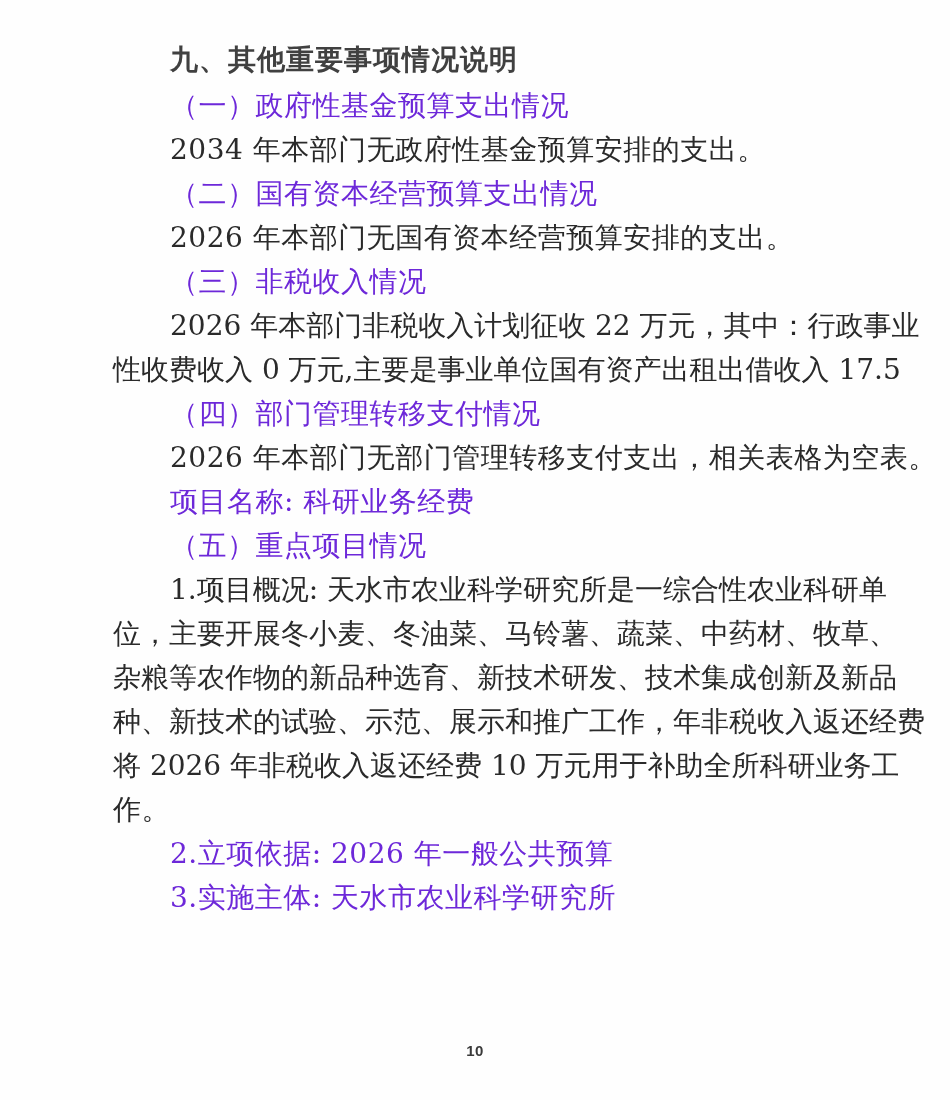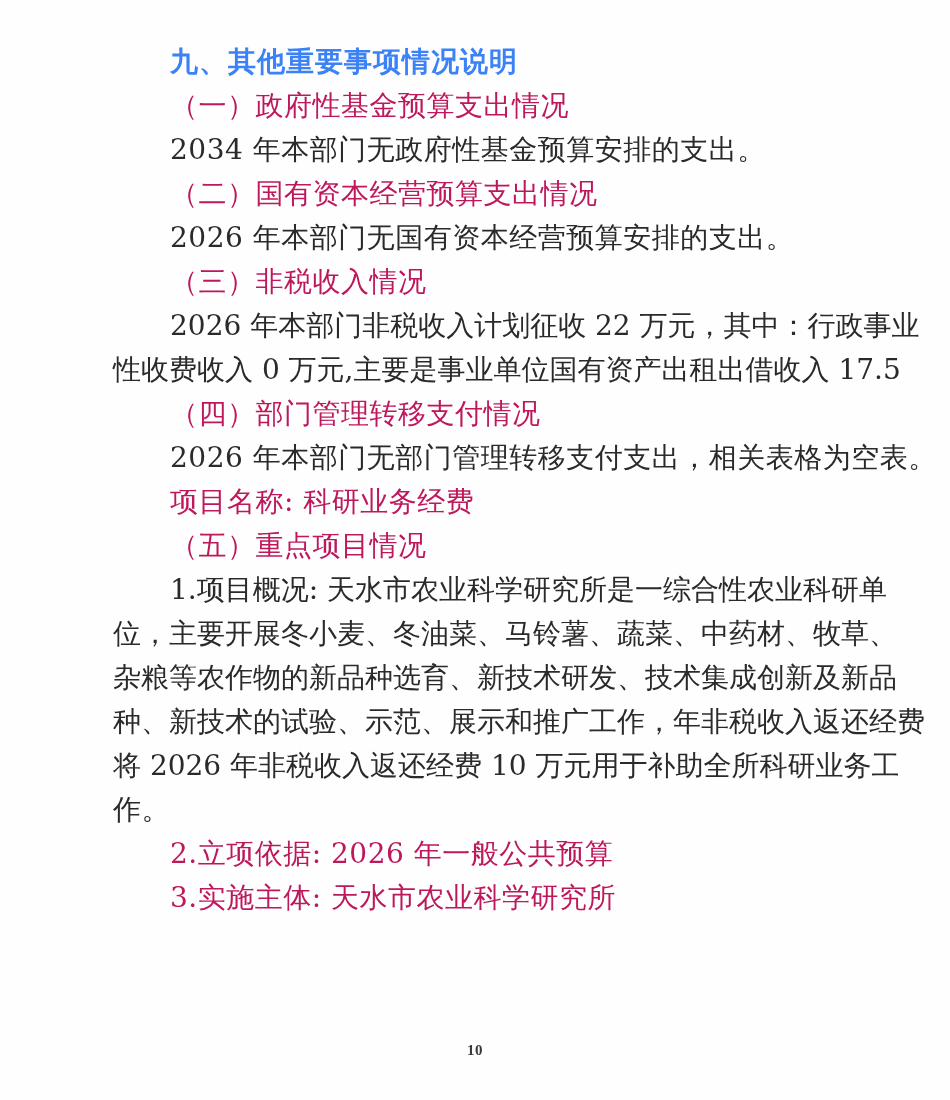--- a/index.html
+++ b/index.html
@@ -26,35 +26,35 @@
     white-space: nowrap;
     text-rendering: optimizeLegibility;
   }
   .ln.indent { padding-left: 57px; }
   .ln.fill {
     letter-spacing: 0;
     text-align: justify;
     text-align-last: justify;
   }
   .ln.heading {
-    font-family: Liberation Serif, serif;
+    font-family: Liberation Mono, monospace;
     font-weight: 700;
-    color: #3b82f6;
+    color: #404040;
     letter-spacing: 1px;
   }
   .ln.kaiti {
-    color: #be185d;
+    color: #6d28d9;
   }
   .page-num {
     position: absolute;
     top: 1042px;
     left: 0;
     width: 100%;
     text-align: center;
-    font-family: Liberation Serif, serif;
+    font-family: Liberation Sans, sans-serif;
     font-size: 15px;
     font-weight: 600;
     letter-spacing: 0.5px;
     color: #3a3a3a;
   }
 </style>
 </head>
 <body>
 
 <div class="page">

